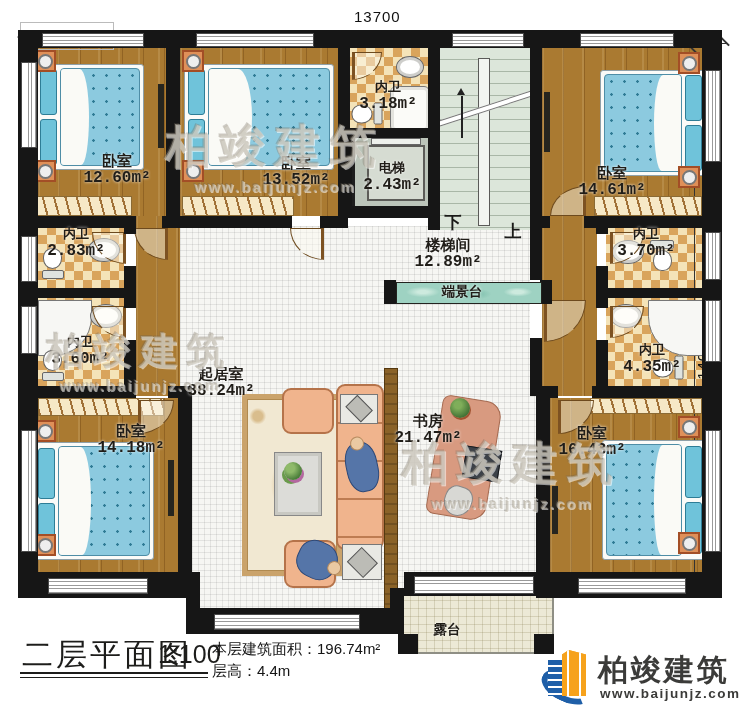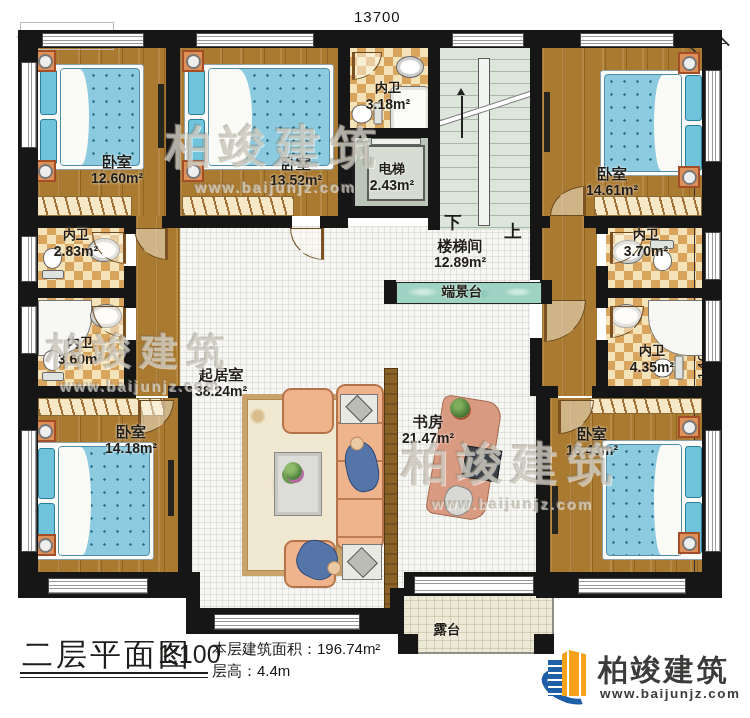--- a/index.html
+++ b/index.html
@@ -79,21 +79,21 @@
   .monitor{position:absolute;z-index:9;background:#3c4148;border:1px solid #15171a;}
   .chair{position:absolute;z-index:8;background:#d8d8d4;border:1px solid #888;border-radius:40% 40% 50% 50%;}
   .plant{position:absolute;z-index:9;border-radius:50%;background:radial-gradient(circle at 40% 35%,#7fae5a 20%,#3f6e33 75%);box-shadow:1px 2px 0 #a1522f;}
   .console{position:absolute;z-index:12;background-color:#9ed2c2;border:1px solid #23231f;
     background-image:radial-gradient(ellipse 26px 8px at 18% 45%,#cdeade 20%,rgba(0,0,0,0) 65%),
                      radial-gradient(ellipse 30px 9px at 52% 55%,#7fc0ad 20%,rgba(0,0,0,0) 65%),
                      radial-gradient(ellipse 22px 7px at 84% 45%,#cdeade 25%,rgba(0,0,0,0) 65%);}
   
   .rlabel{position:absolute;z-index:30;transform:translate(-50%,-50%);text-align:center;color:#201d18;line-height:1.15;white-space:nowrap;text-shadow:0 0 3px rgba(255,255,255,.9);}
   .rname{display:block;font-weight:bold;font-size:15px;}
-  .rarea{display:block;font-weight:bold;font-size:14px;}
+  .rarea{display:block;font-weight:bold;font-size:16px;font-family:Liberation Mono, monospace;}
   .rlabel.small .rname{font-size:13px;}
   .rlabel.single .rname{font-size:13.5px;}
   .stairdir{position:absolute;z-index:30;font-size:17px;font-weight:bold;color:#1a1a18;transform:translate(-50%,-50%);}
   
   .wm{position:absolute;z-index:34;transform:translate(-50%,-50%);text-align:center;color:rgba(192,185,172,.55);font-weight:bold;pointer-events:none;white-space:nowrap;
       text-shadow:1px 1px 0 rgba(255,255,255,.55),-1px -1px 0 rgba(110,100,85,.3);}
   .wm .b1{display:block;letter-spacing:9px;}
   .wm .b2{display:block;font-size:15px;letter-spacing:2px;}
   
   .dimline{position:absolute;background:#333;z-index:3;}
@@ -357,21 +357,21 @@
       <span class="rarea">13.52m²</span>
     </div>
   <div class="rlabel small" style="left:388px;top:97px">
       <span class="rname">内卫</span>
       <span class="rarea">3.18m²</span>
     </div>
   <div class="rlabel small" style="left:392px;top:178px">
       <span class="rname">电梯</span>
       <span class="rarea">2.43m²</span>
     </div>
-  <div class="rlabel" style="left:460px;top:254px">
+  <div class="rlabel" style="left:448px;top:254px">
       <span class="rname">楼梯间</span>
       <span class="rarea">12.89m²</span>
     </div>
   <div class="rlabel" style="left:612px;top:182px">
       <span class="rname">卧室</span>
       <span class="rarea">14.61m²</span>
     </div>
   <div class="rlabel small" style="left:76px;top:244px">
       <span class="rname">内卫</span>
       <span class="rarea">2.83m²</span>

